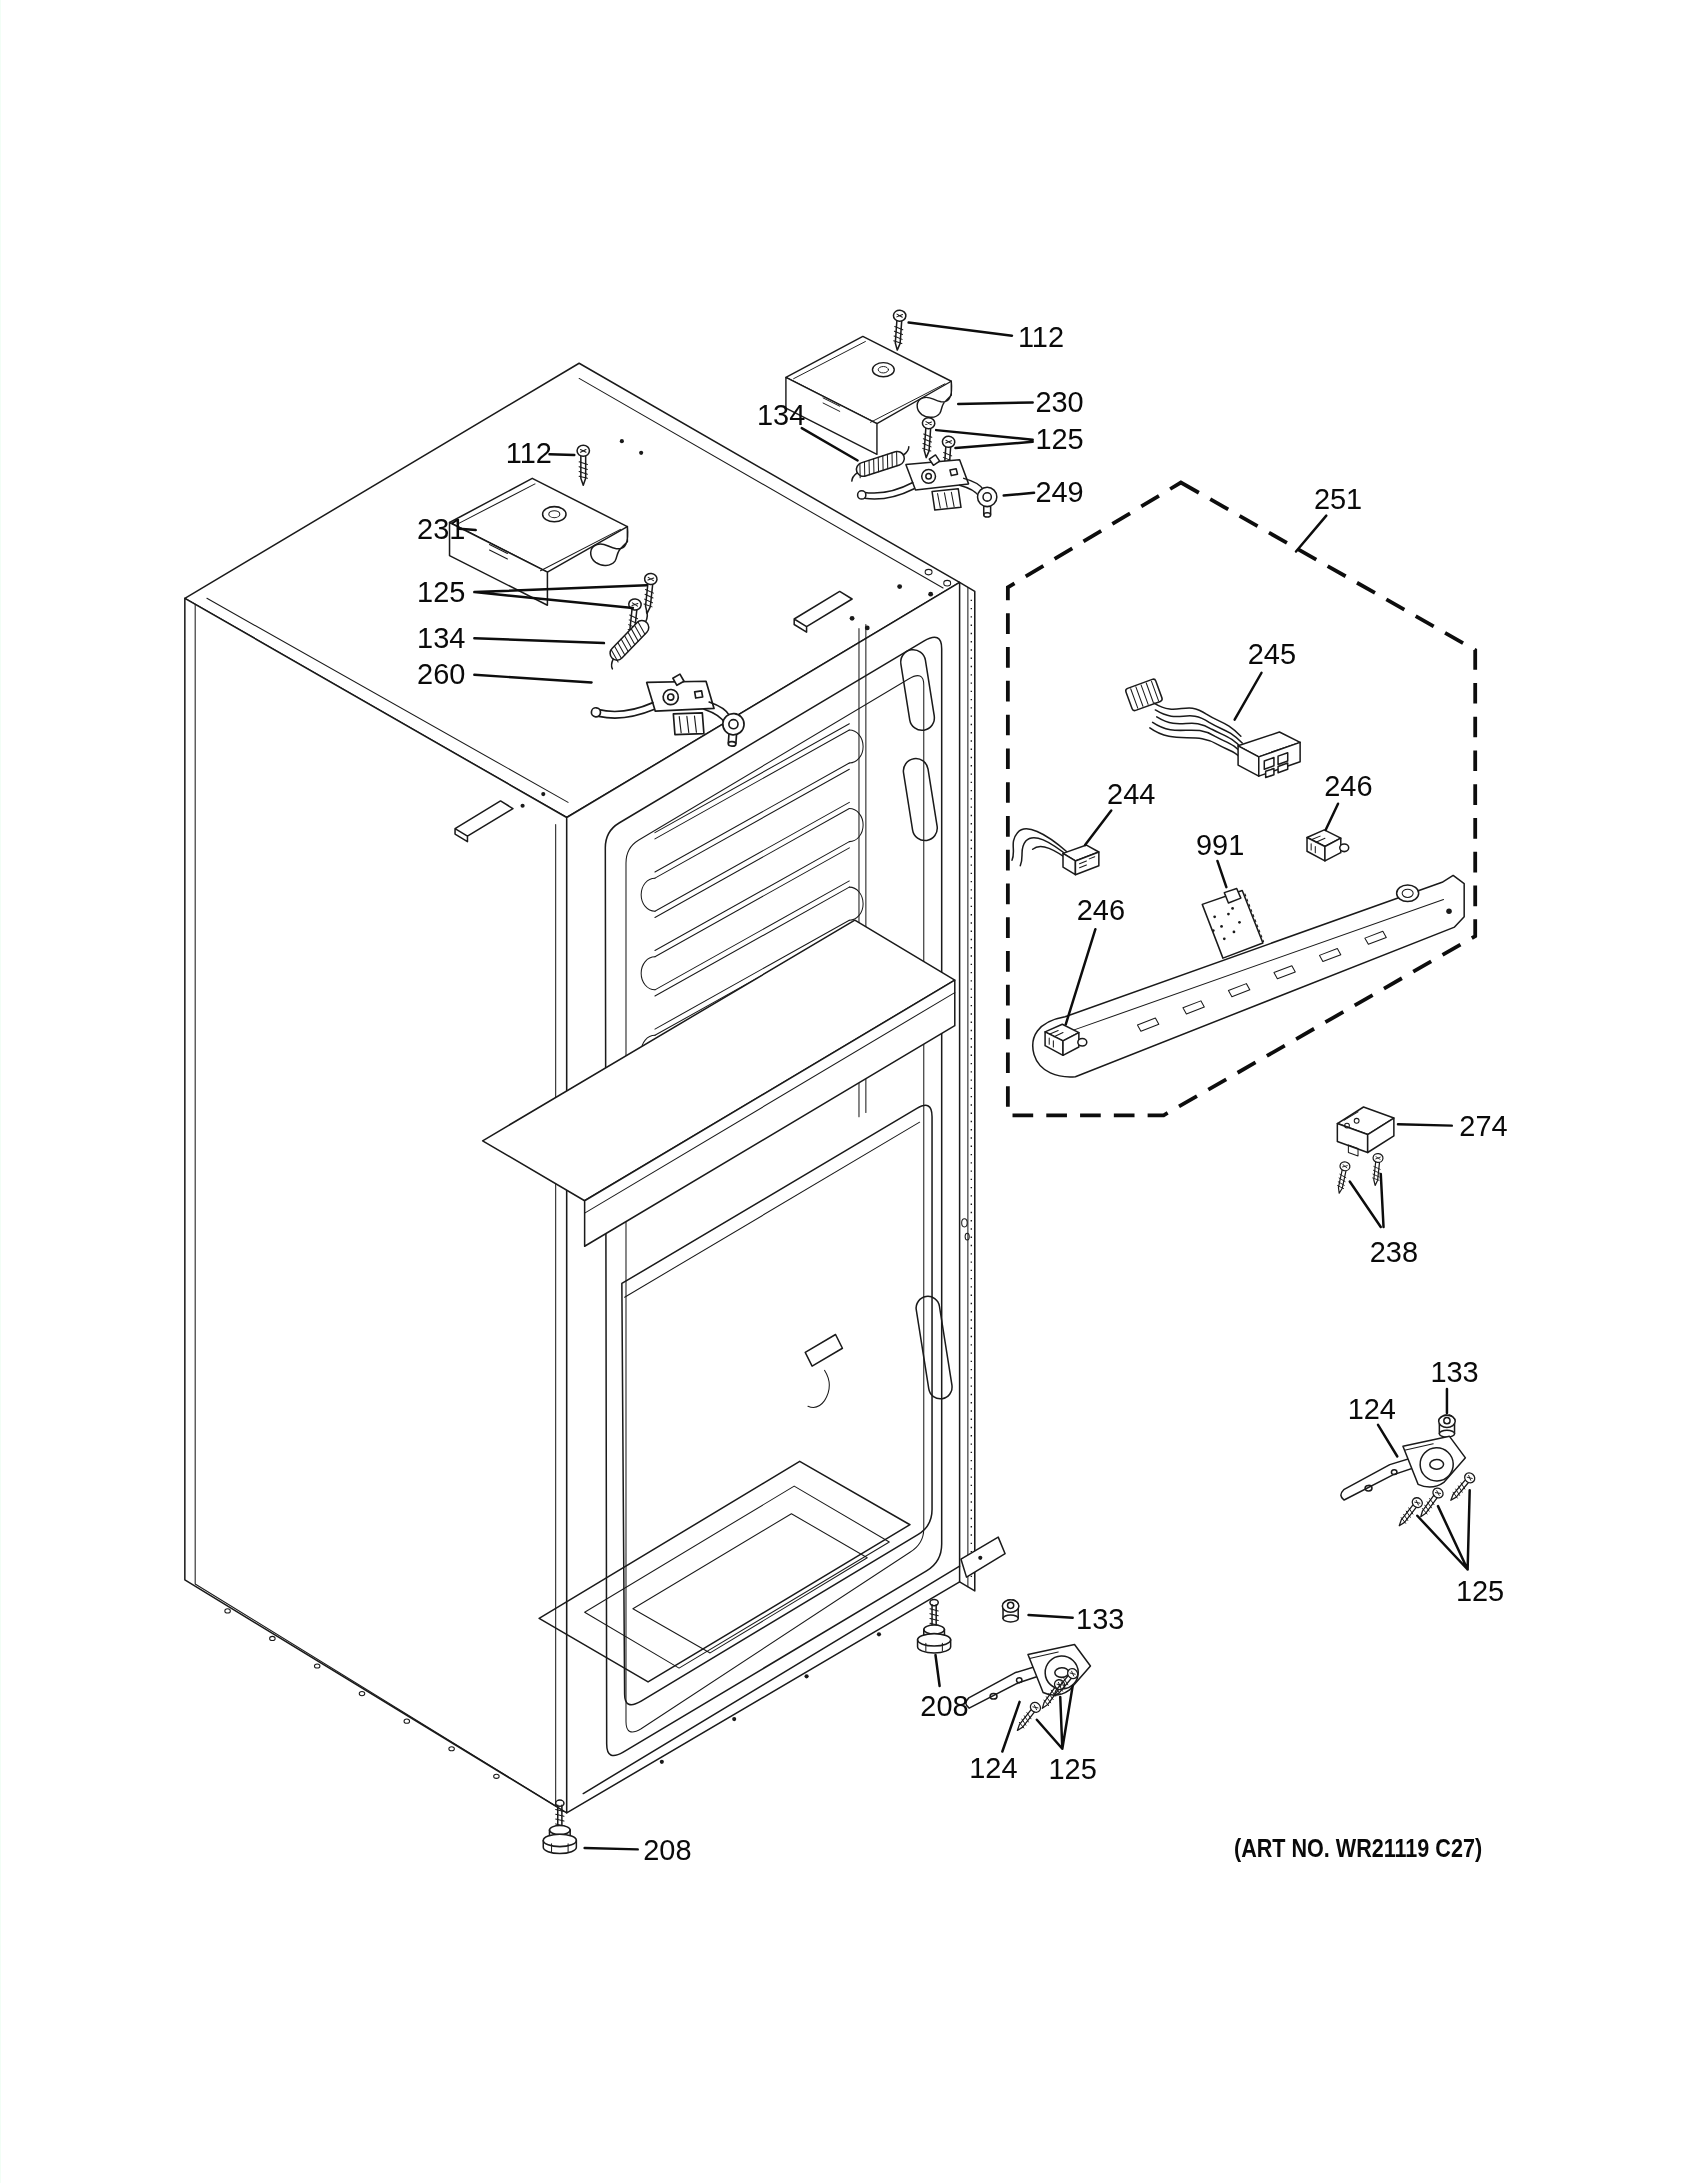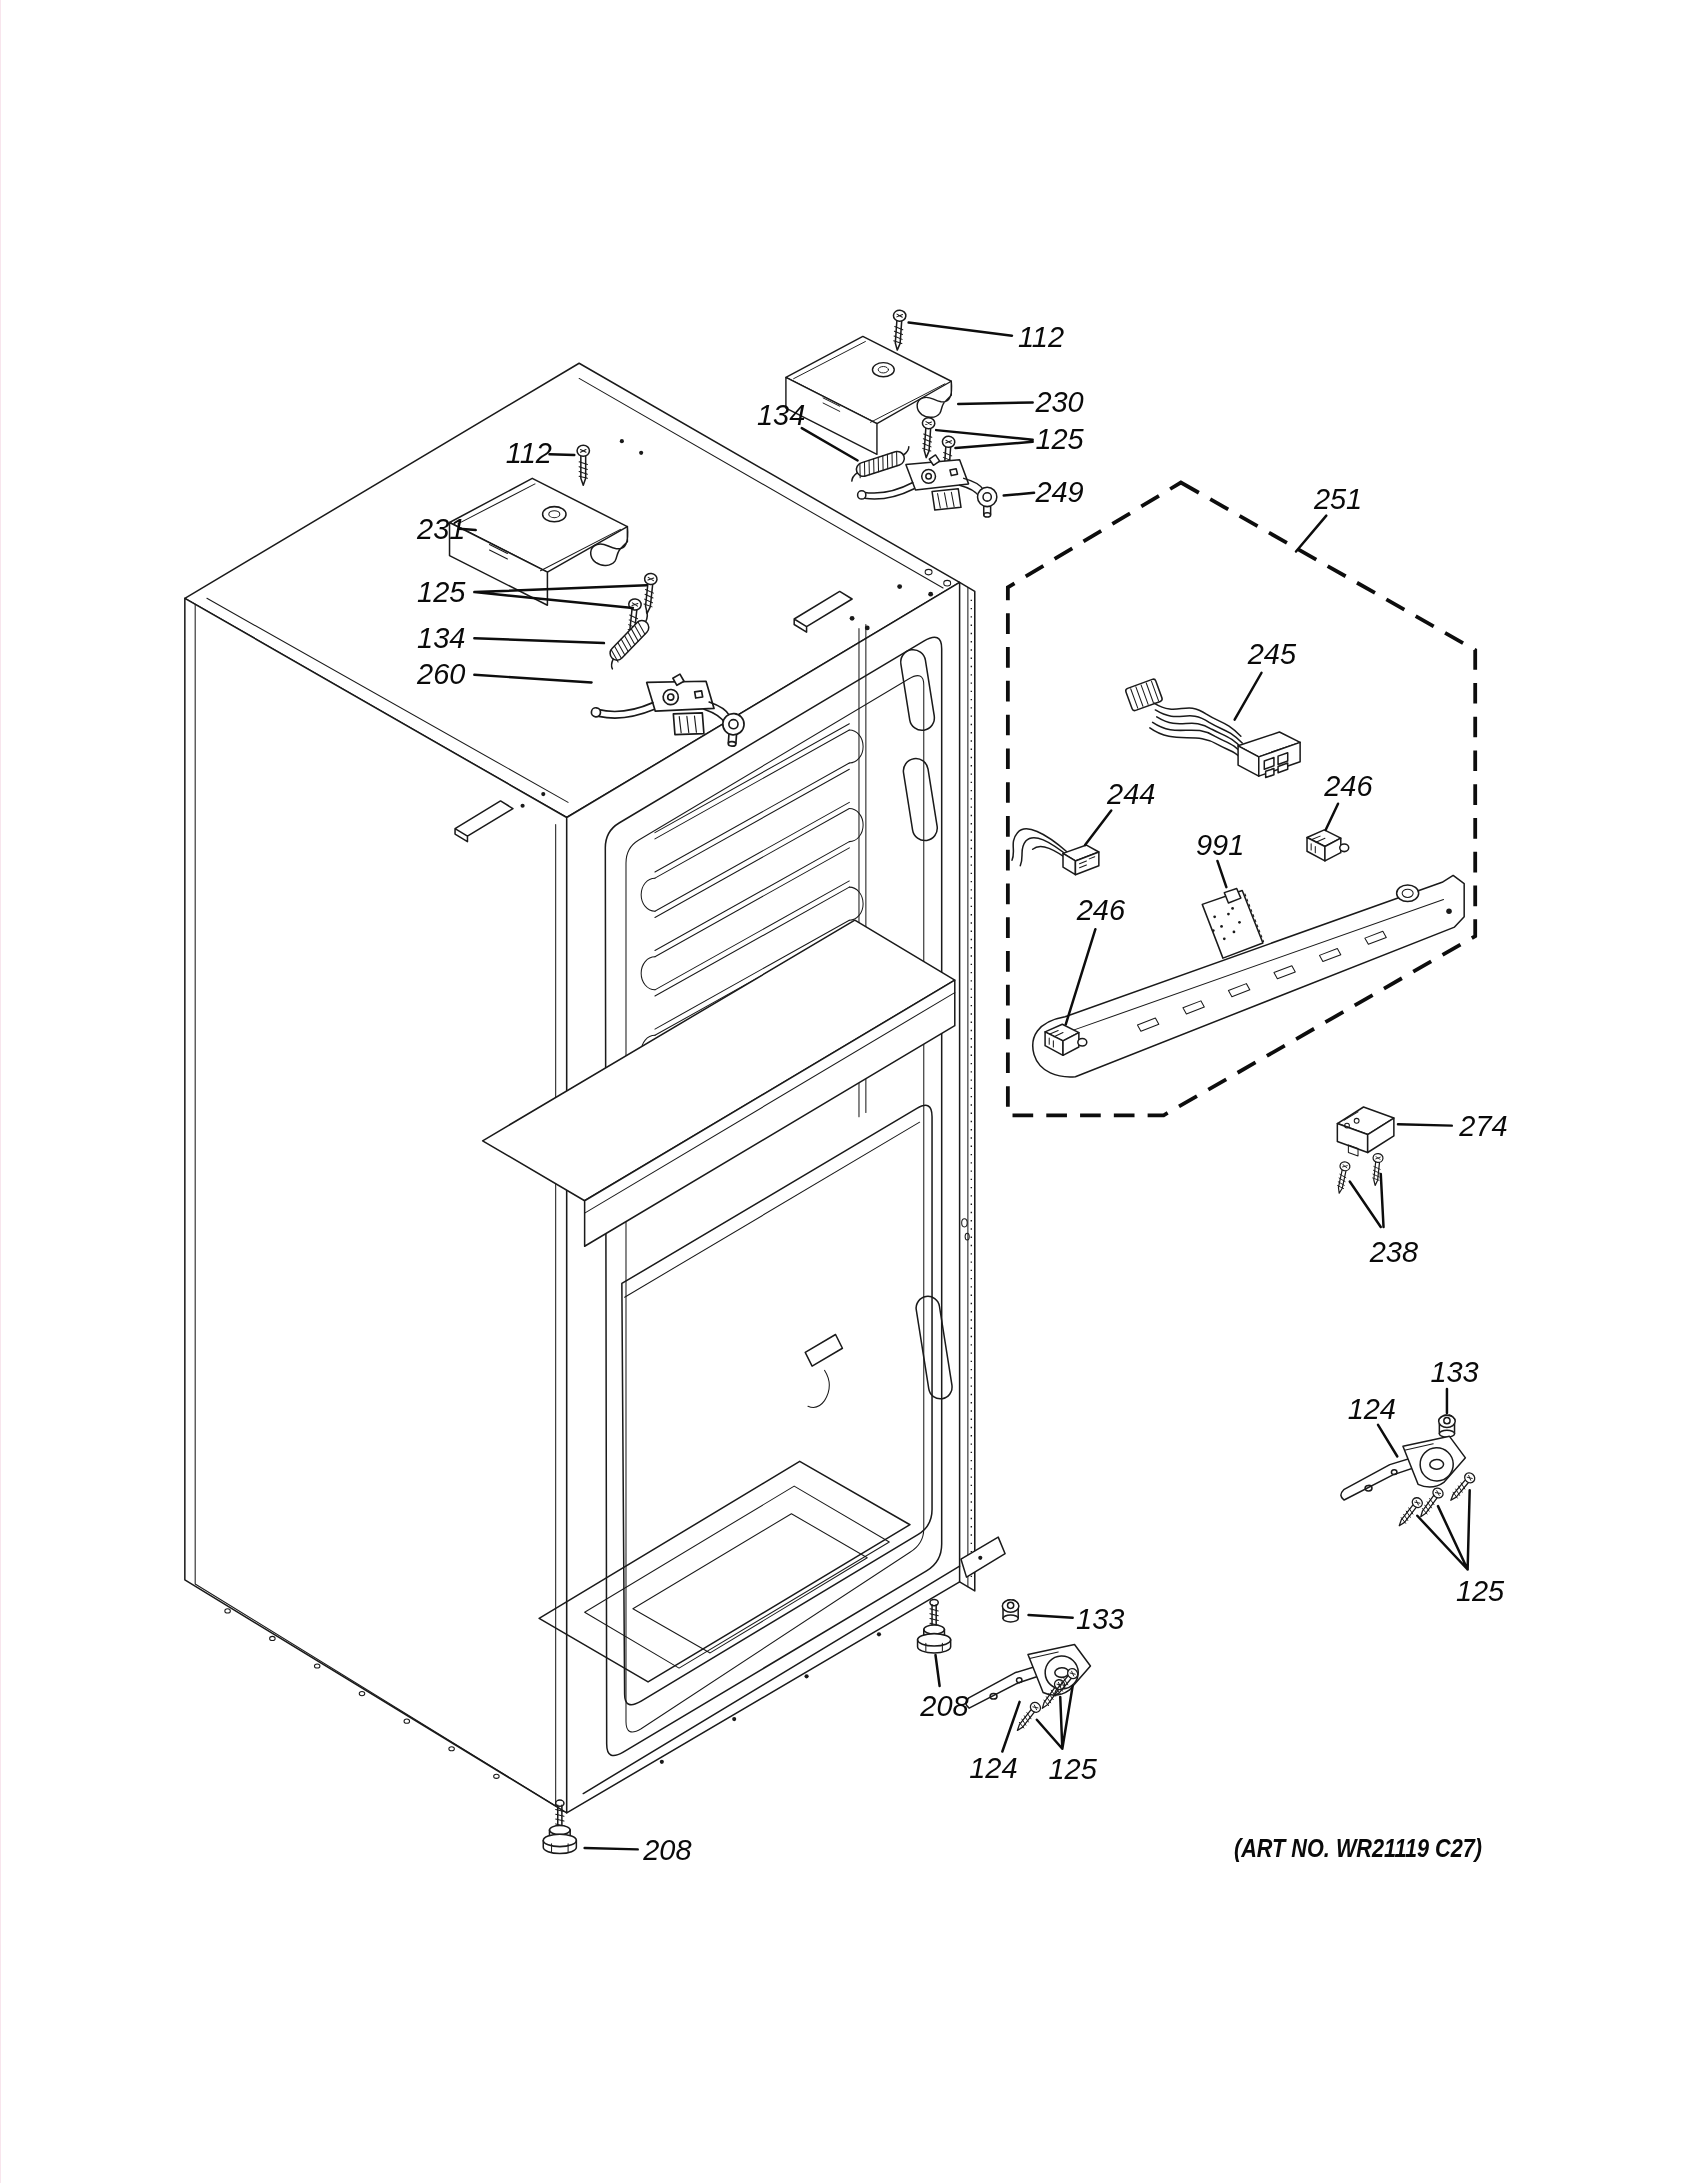--- a/index.html
+++ b/index.html
@@ -1,16 +1,16 @@
 <!DOCTYPE html>
 <html style="font-size:11px"><head>
 <meta charset="utf-8">
 <style>
   html,body { margin:0; padding:0; background:#ffffff; }
-  #stage { position:relative; width:1658px; height:2183px; background:#be185d;font-style:italic; }
+  #stage { position:relative; width:1658px; height:2183px; background:#86efac; }
   svg { display:block; }
   .s    { stroke:#1a1a1a; fill:none; stroke-width:2.2; stroke-linecap:round; stroke-linejoin:round; }
   .sw   { stroke:#1a1a1a; fill:#ffffff; stroke-width:2.2; stroke-linejoin:round; }
   .thin { stroke-width:1.5; }
   .ldr  { stroke:#0d0d0d; fill:none; stroke-width:3.6; stroke-linecap:round; }
   .dash { stroke:#0d0d0d; fill:none; stroke-width:5.5; stroke-dasharray:30 19; stroke-linecap:butt; }
   .dotln{ stroke:#1a1a1a; fill:none; stroke-width:2; stroke-dasharray:2 10; }
   .dot  { fill:#1a1a1a; stroke:none; }
   .co   { font-family:"Liberation Sans","DejaVu Sans",sans-serif; font-size:42px; fill:#0a0a0a; }
   .art  { font-family:"Liberation Sans","DejaVu Sans",sans-serif; font-size:37px; font-weight:700; fill:#0a0a0a; }

